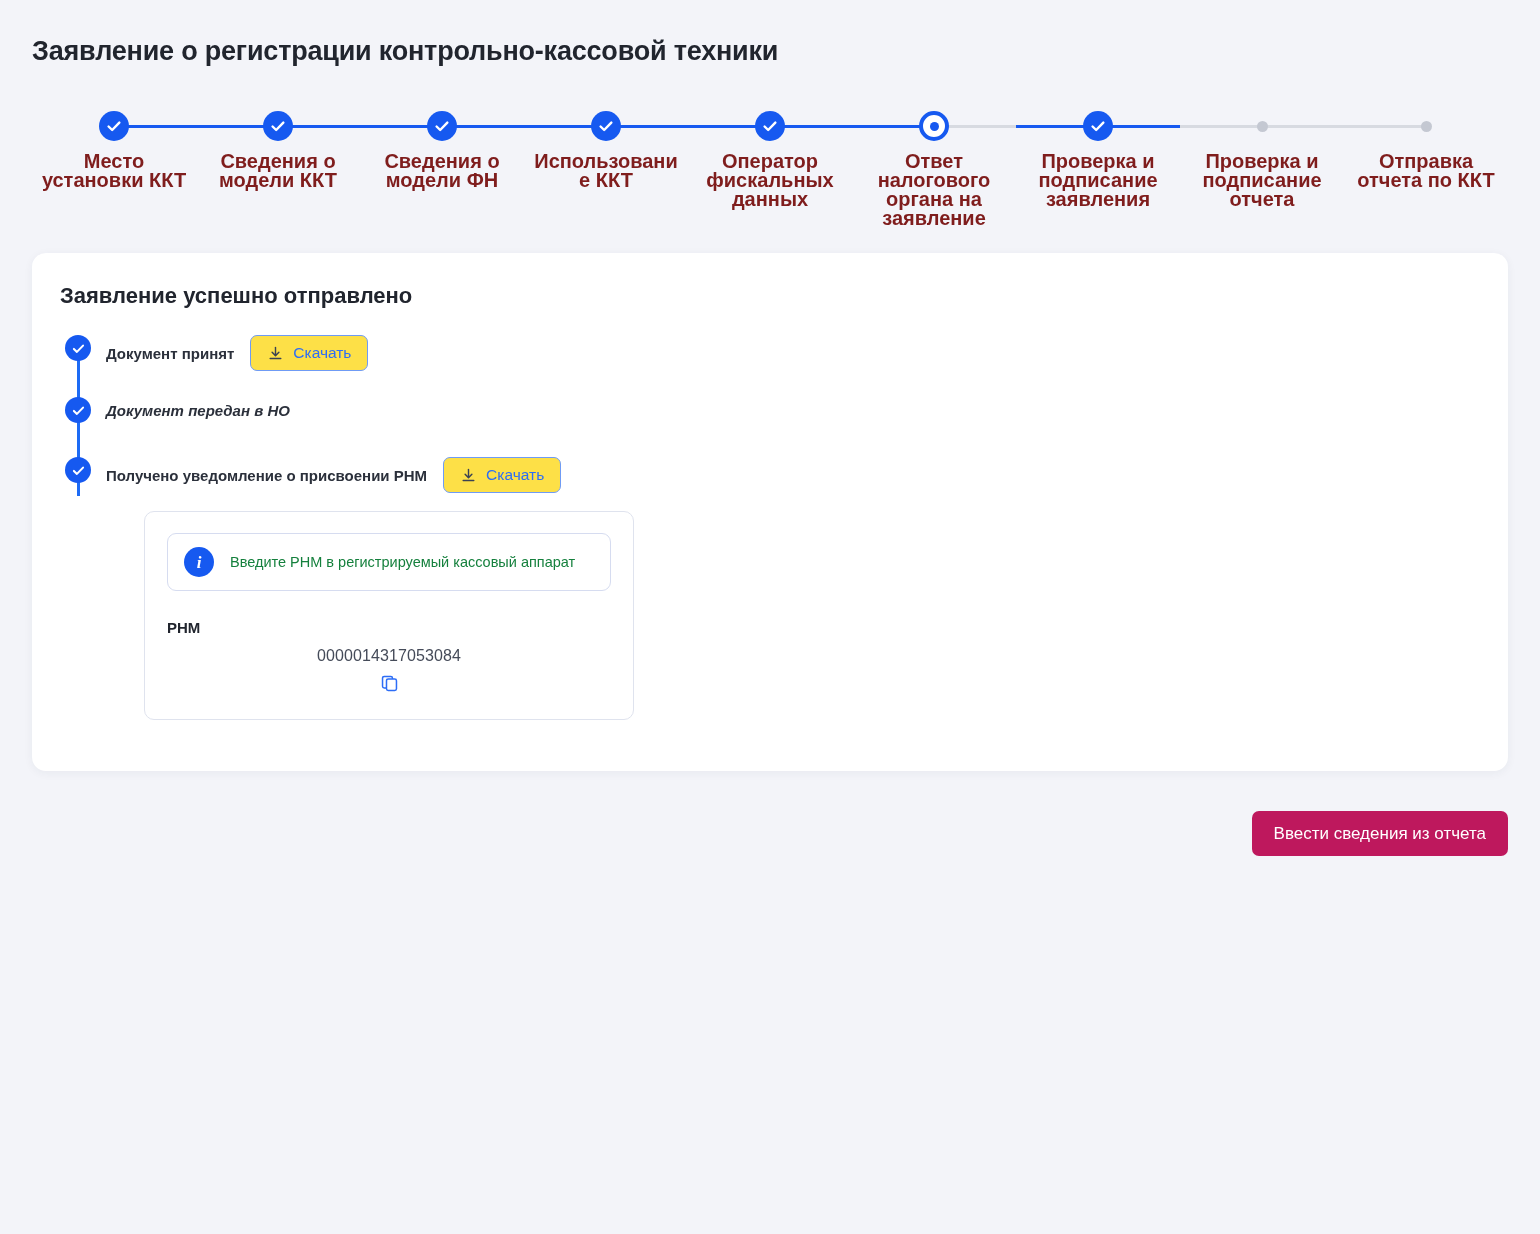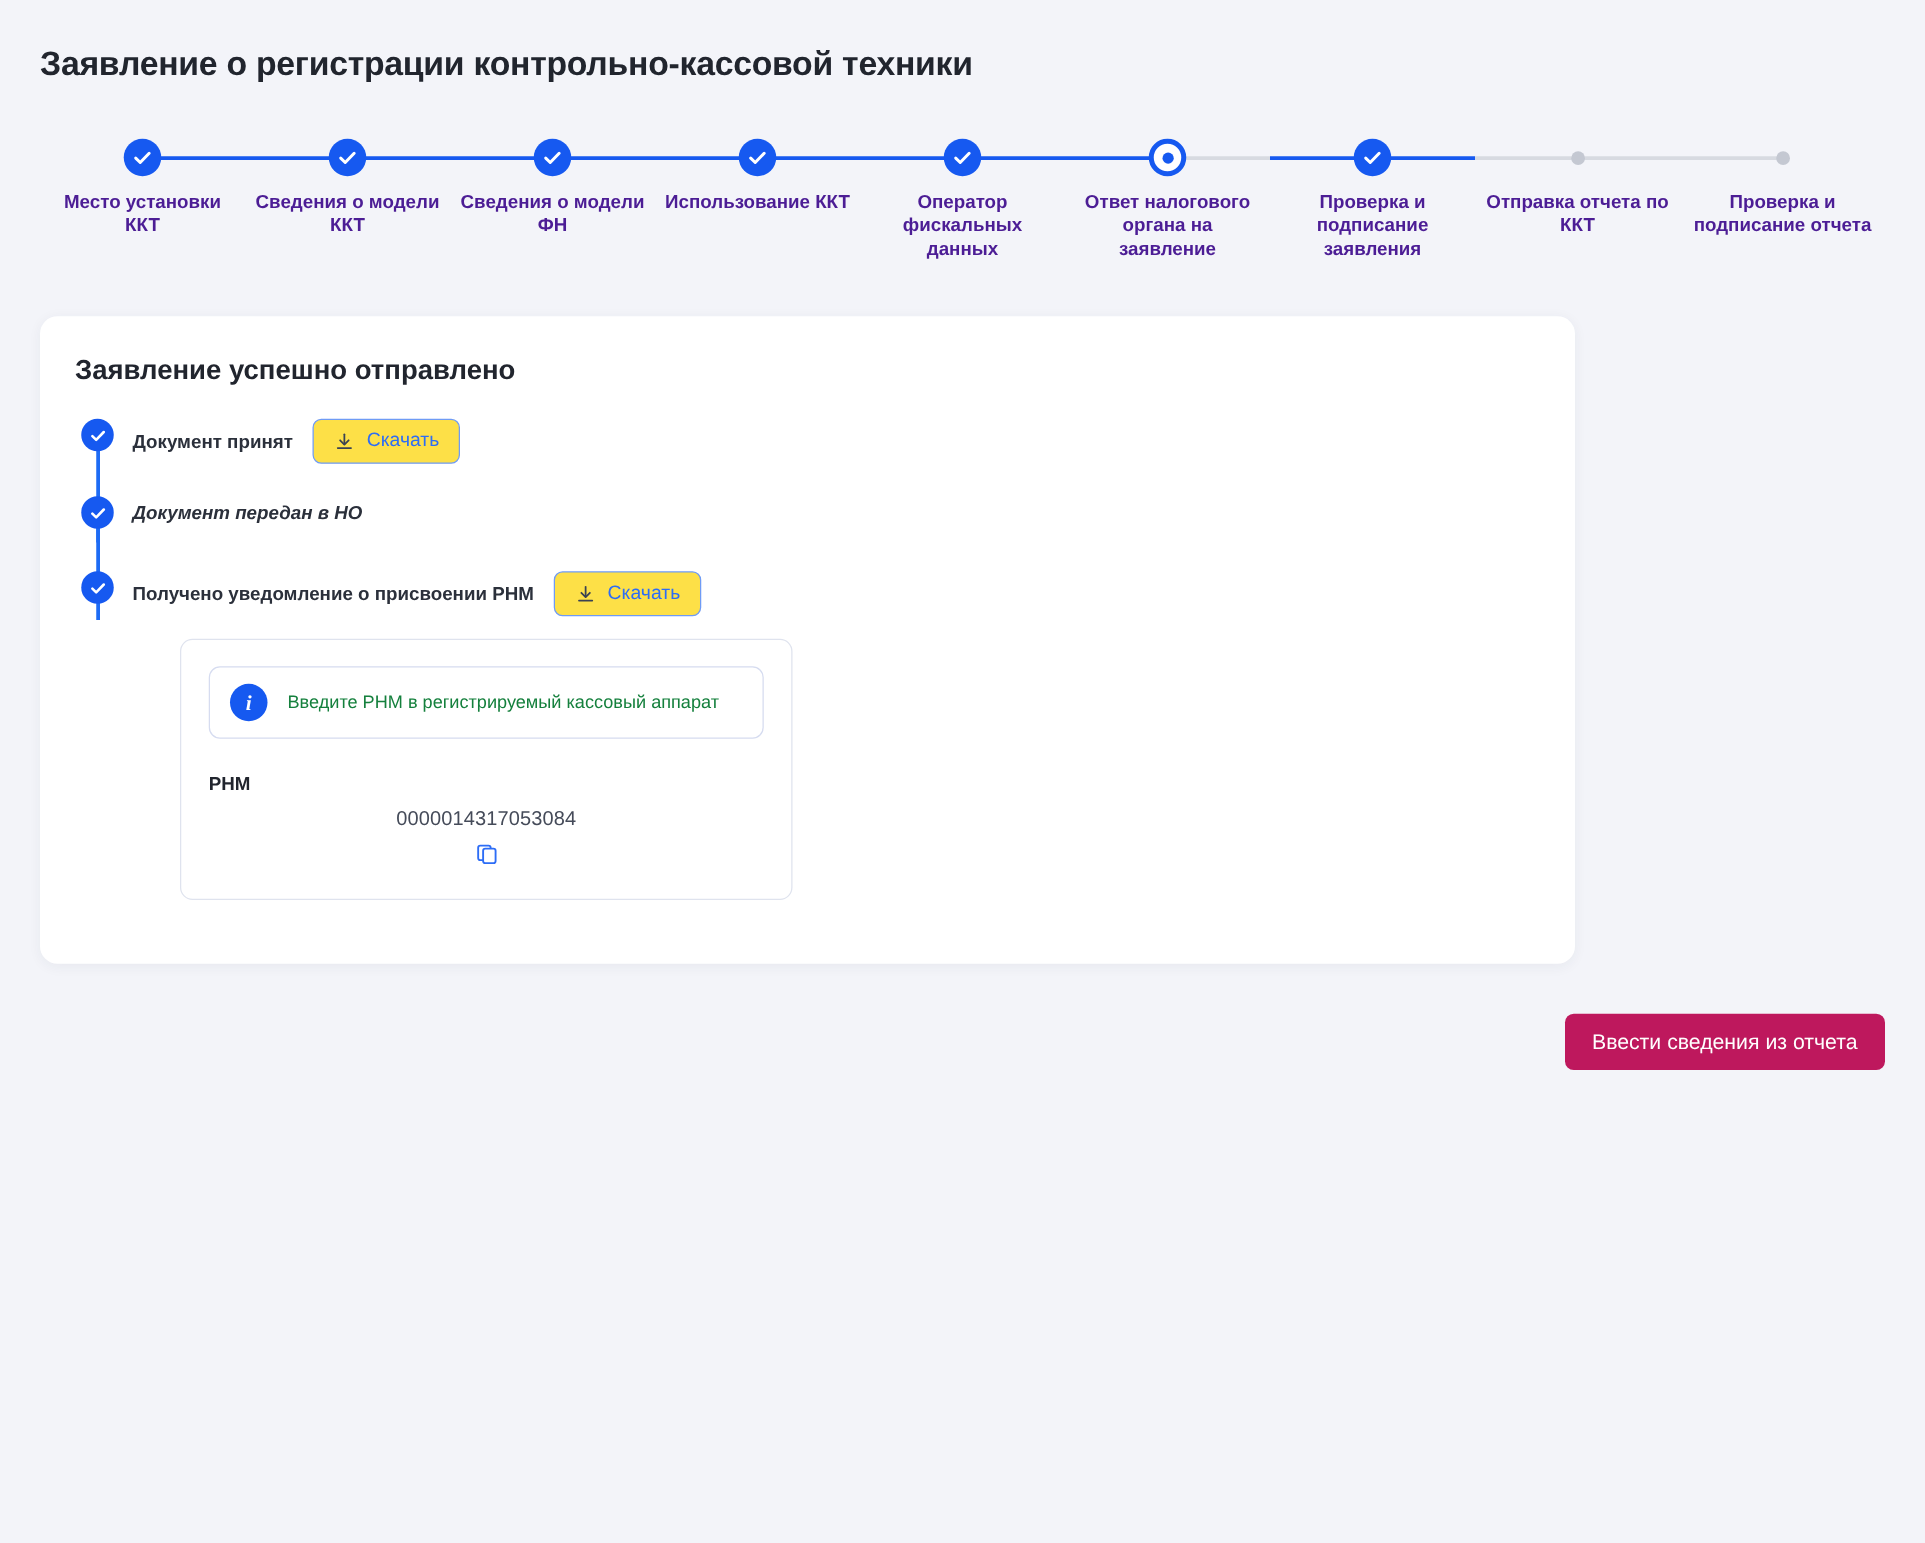--- a/index.html
+++ b/index.html
@@ -107,35 +107,35 @@
   }
   .step.todo .marker .dot {
     width: 11px;
     height: 11px;
     border-radius: 50%;
     background: #c4c8d2;
   }
 
   .step-label {
     margin-top: 11px;
-    font-size: 15px;
+    font-size: 20px;
     line-height: 19px;
     font-weight: bold;
     text-align: center;
-    color: #4c1d95;
+    color: #7f1d1d;
     max-width: 150px;
     word-wrap: break-word;
   }
 
   
   .card {
     position: absolute;
     left: 32px;
     top: 253px;
-    width: 1228px;
+    width: 1476px;
     height: 518px;
     background: #ffffff;
     border-radius: 14px;
     box-shadow: 0 2px 10px rgba(40,50,80,0.055);
   }
 
   .card-title {
     position: absolute;
     left: 28px;
     top: 30px;
@@ -372,29 +372,29 @@
             </svg>
           </div>
           <div class="step-label">Проверка и подписание заявления</div>
         </div>
         <div class="step todo">
           <div class="line-left"></div>
           <div class="line-right"></div>
           <div class="marker">
             <span class="dot"></span>
           </div>
+          <div class="step-label">Проверка и подписание отчета</div>
+        </div>
+        <div class="step todo">
+          <div class="line-left"></div>
+          <div class="line-right"></div>
+          <div class="marker">
+            <span class="dot"></span>
+          </div>
           <div class="step-label">Отправка отчета по ККТ</div>
-        </div>
-        <div class="step todo">
-          <div class="line-left"></div>
-          <div class="line-right"></div>
-          <div class="marker">
-            <span class="dot"></span>
-          </div>
-          <div class="step-label">Проверка и подписание отчета</div>
         </div>
       </div>
   </div>
 
   <div class="card">
     <div class="card-title">Заявление успешно отправлено</div>
 
     <div class="timeline" id="timeline">
         <div class="tl-item" style="margin-top: 0px;">
           <div class="tl-rail">

